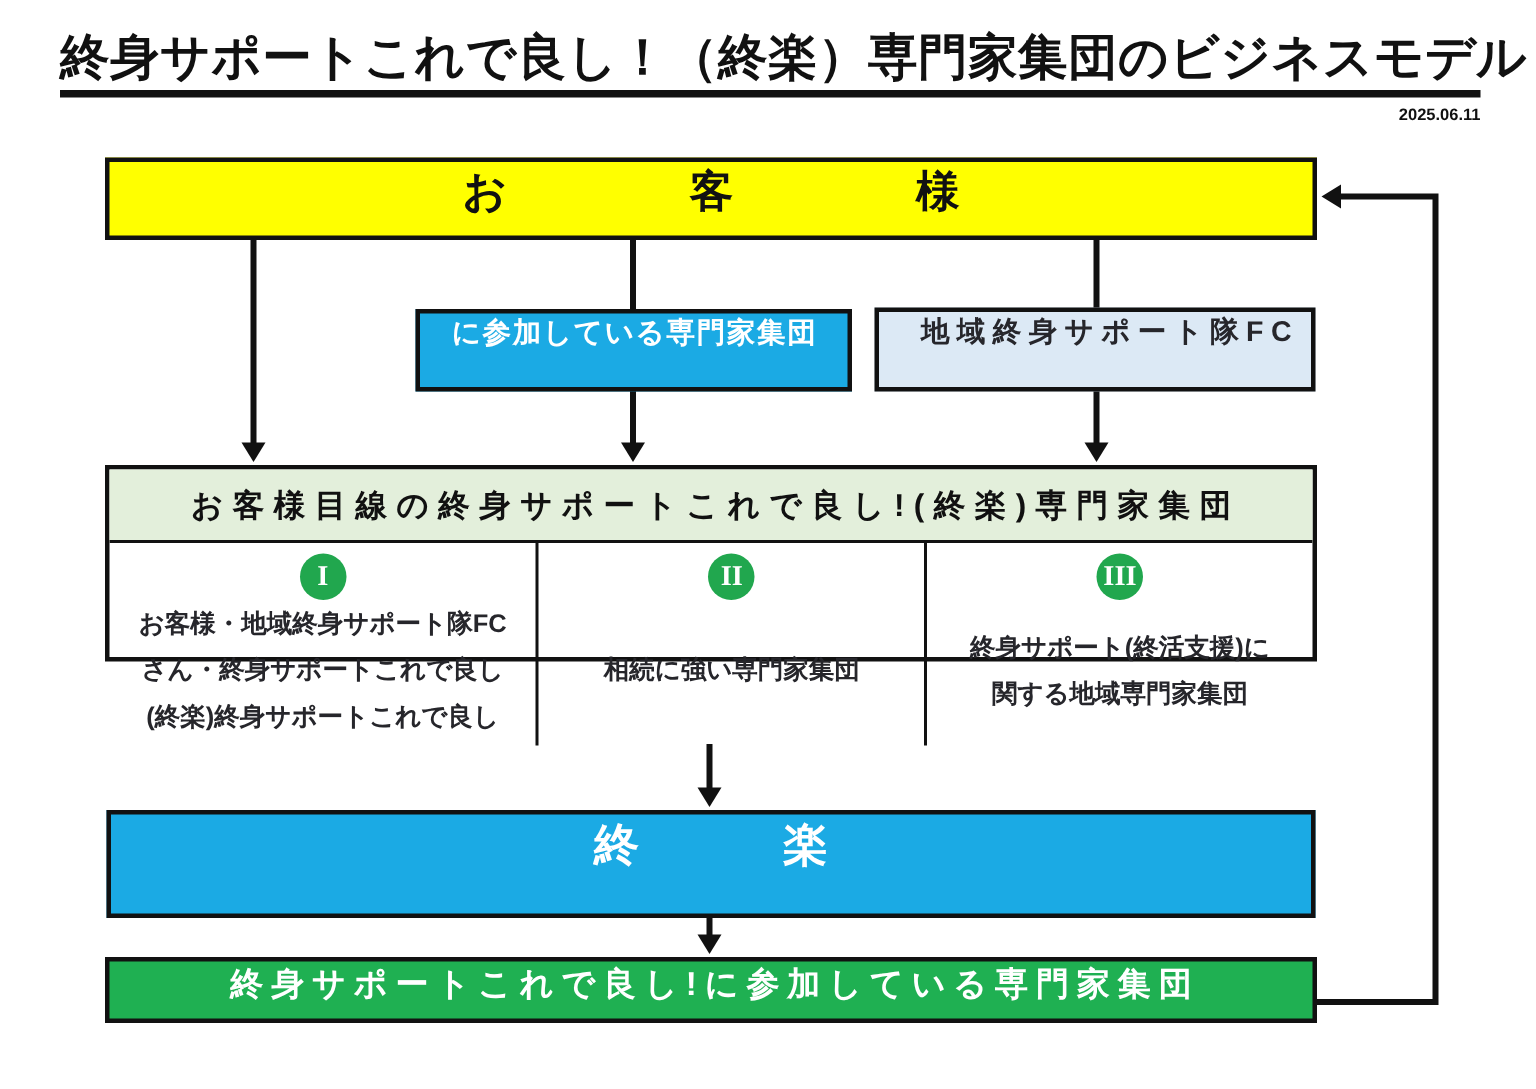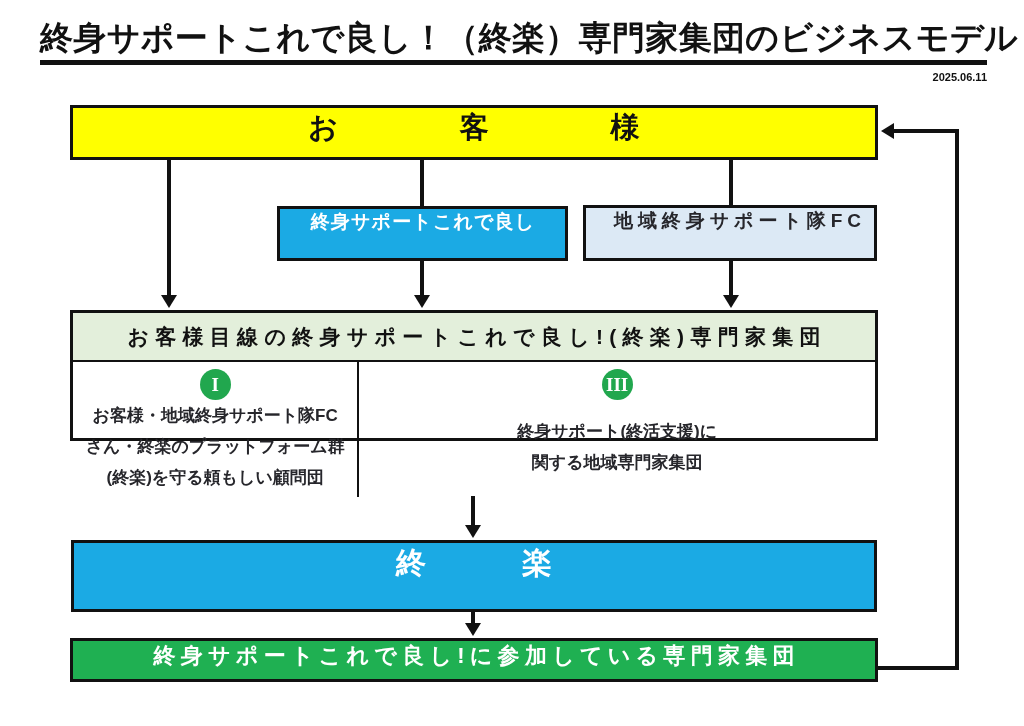--- a/index.html
+++ b/index.html
@@ -110,38 +110,44 @@
 
     <polyline class="connector" points="876,668 957,668 957,131 892,131"></polyline>
     <polygon class="arrowhead" points="881,131 894,123 894,139"></polygon>
   </svg>
 
   <div class="box customer-box">
     <span class="ls-420">お客様</span>
   </div>
 
   <div class="box platform-box">
-    <span class="ls-006">終身サポートこれで良し</span>
+    <span class="ls-006">に参加している専門家集団</span>
   </div>
 
   <div class="box fc-box">
     <span class="ls-026">地域終身サポート隊FC</span>
   </div>
 
   <div class="group-table">
     <div class="group-heading">
       <span class="ls-030">お客様目線の終身サポートこれで良し!(終楽)専門家集団</span>
     </div>
     <div class="group-body">
       <div class="group-cell cell-1">
         <div class="numeral-circle">I</div>
         <div class="cell-text">
           <div>お客様・地域終身サポート隊FC</div>
-          <div>さん・終楽のプラットフォーム群</div>
-          <div>(終楽)を守る頼もしい顧問団</div>
+          <div>さん・終身サポートこれで良し</div>
+          <div>(終楽)終身サポートこれで良し</div>
+        </div>
+      </div>
+      <div class="group-cell cell-2">
+        <div class="numeral-circle">II</div>
+        <div class="cell-text">
+          <div>相続に強い専門家集団</div>
         </div>
       </div>
       <div class="group-cell cell-3">
         <div class="numeral-circle">III</div>
         <div class="cell-text">
           <div>終身サポート(終活支援)に</div>
           <div>関する地域専門家集団</div>
         </div>
       </div>
     </div>

